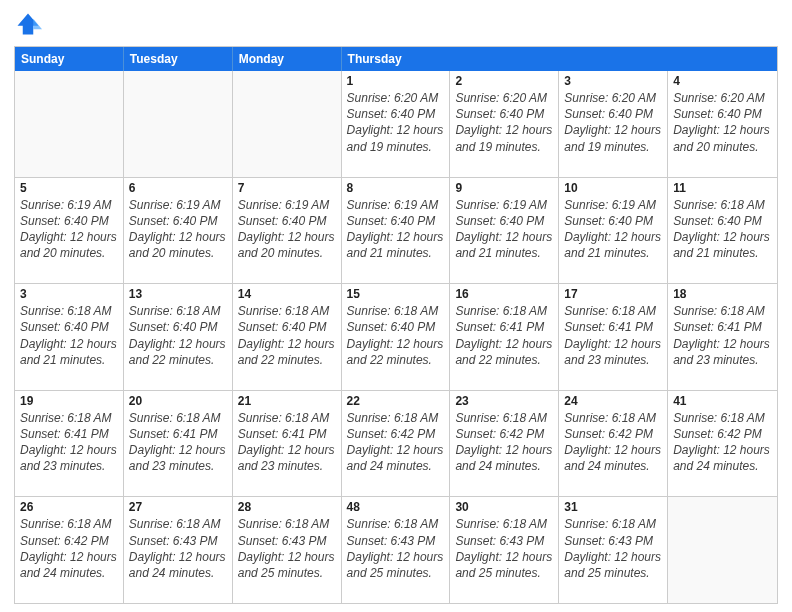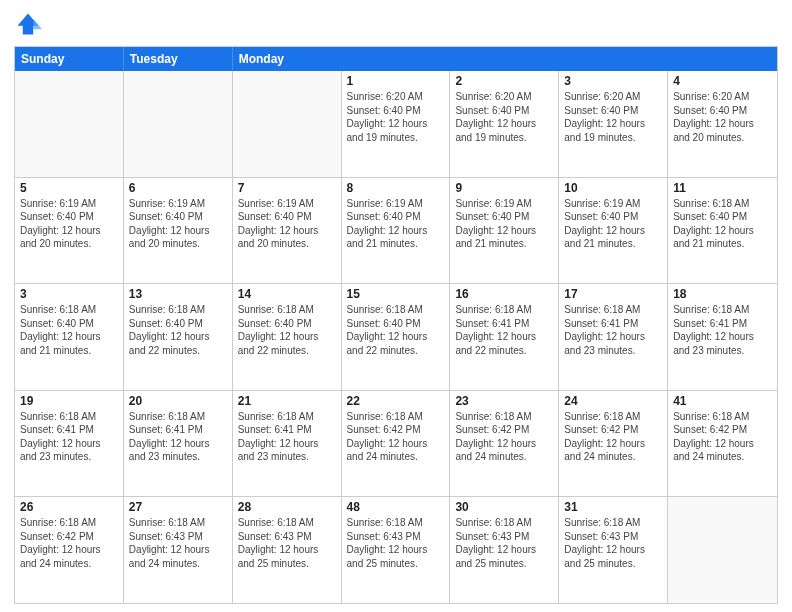--- a/index.html
+++ b/index.html
@@ -96,23 +96,24 @@
     }
     .cal-cell:last-child { border-right: none; }
     .cal-cell.empty { background: #f9f9f9; }
     .day-num {
       font-size: 12px;
       font-weight: bold;
       margin-bottom: 2px;
       color: #222;
     }
     .day-info {
-      font-size: 10px;
+      font-size: 12px;
       color: #444;
       line-height: 1.35;
+      font-style: italic;
     }
   </style>
 </head>
 <body>
 
 <div class="page">
   <div class="header">
     <div class="logo">
       <svg class="logo-icon" viewBox="0 0 32 32">
         <polygon points="16,4 28,18 22,18 22,28 10,28 10,18 4,18" fill="#1a73e8"></polygon>
@@ -127,20 +128,21 @@
       <div class="month-year"></div>
       <div class="location"></div>
     </div>
   </div>
 
   <div class="calendar">
     <div class="cal-header">
     <div class="cal-header-cell">Sunday</div>
         <div class="cal-header-cell">Tuesday</div>
         <div class="cal-header-cell">Monday</div>
+        <div class="cal-header-cell">Thursday</div>
       </div>
     <div class="cal-body">
     <div class="cal-row">
           <div class="cal-cell empty"></div>
           <div class="cal-cell empty"></div>
           <div class="cal-cell empty"></div>
           <div class="cal-cell">
             <div class="day-num">1</div>
             <div class="day-info" style="white-space: pre-line;">Sunrise: 6:20 AM
 Sunset: 6:40 PM

